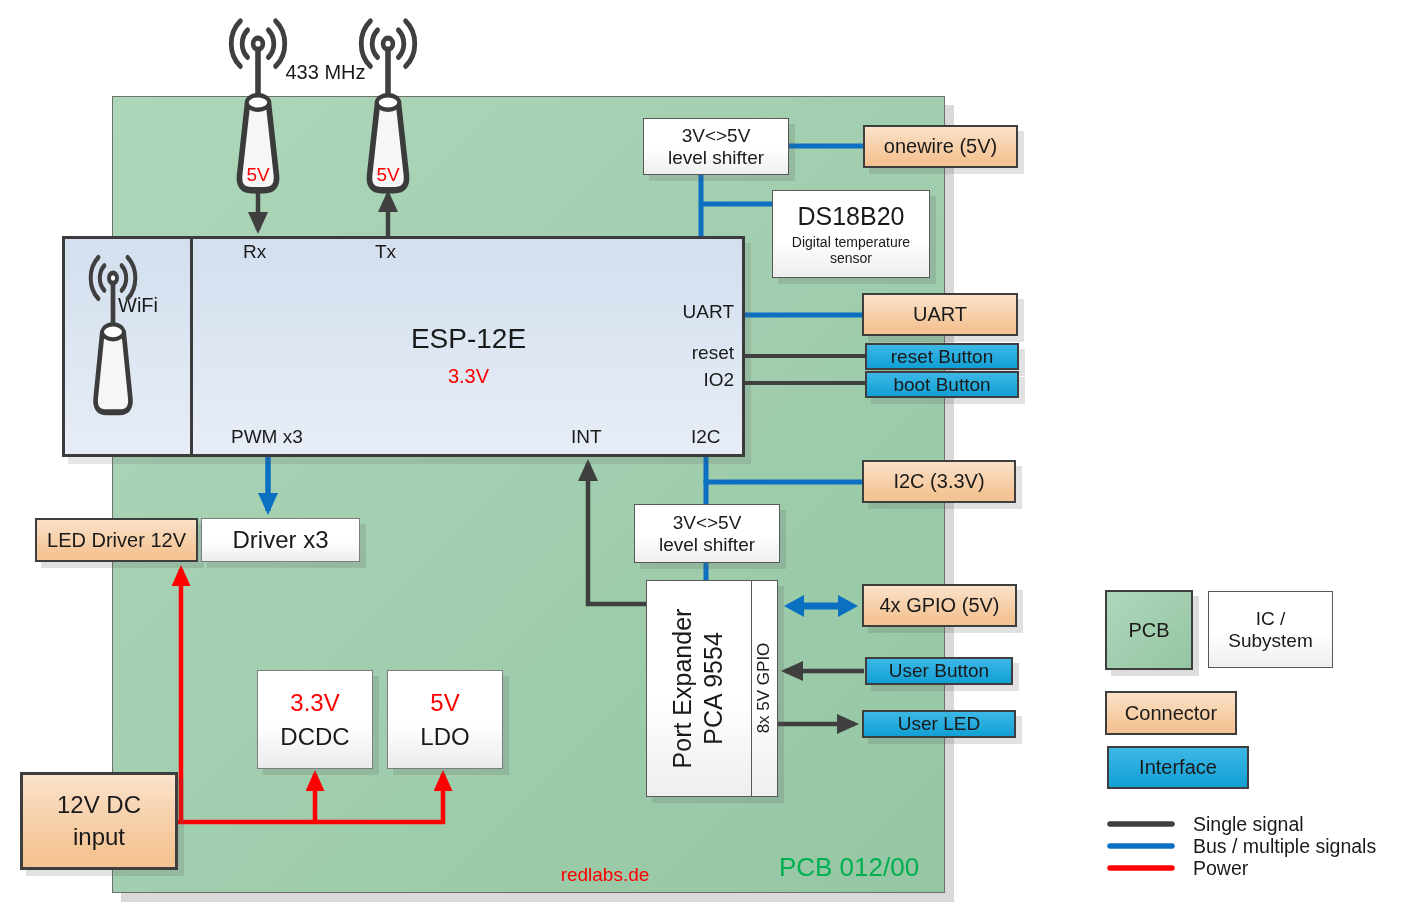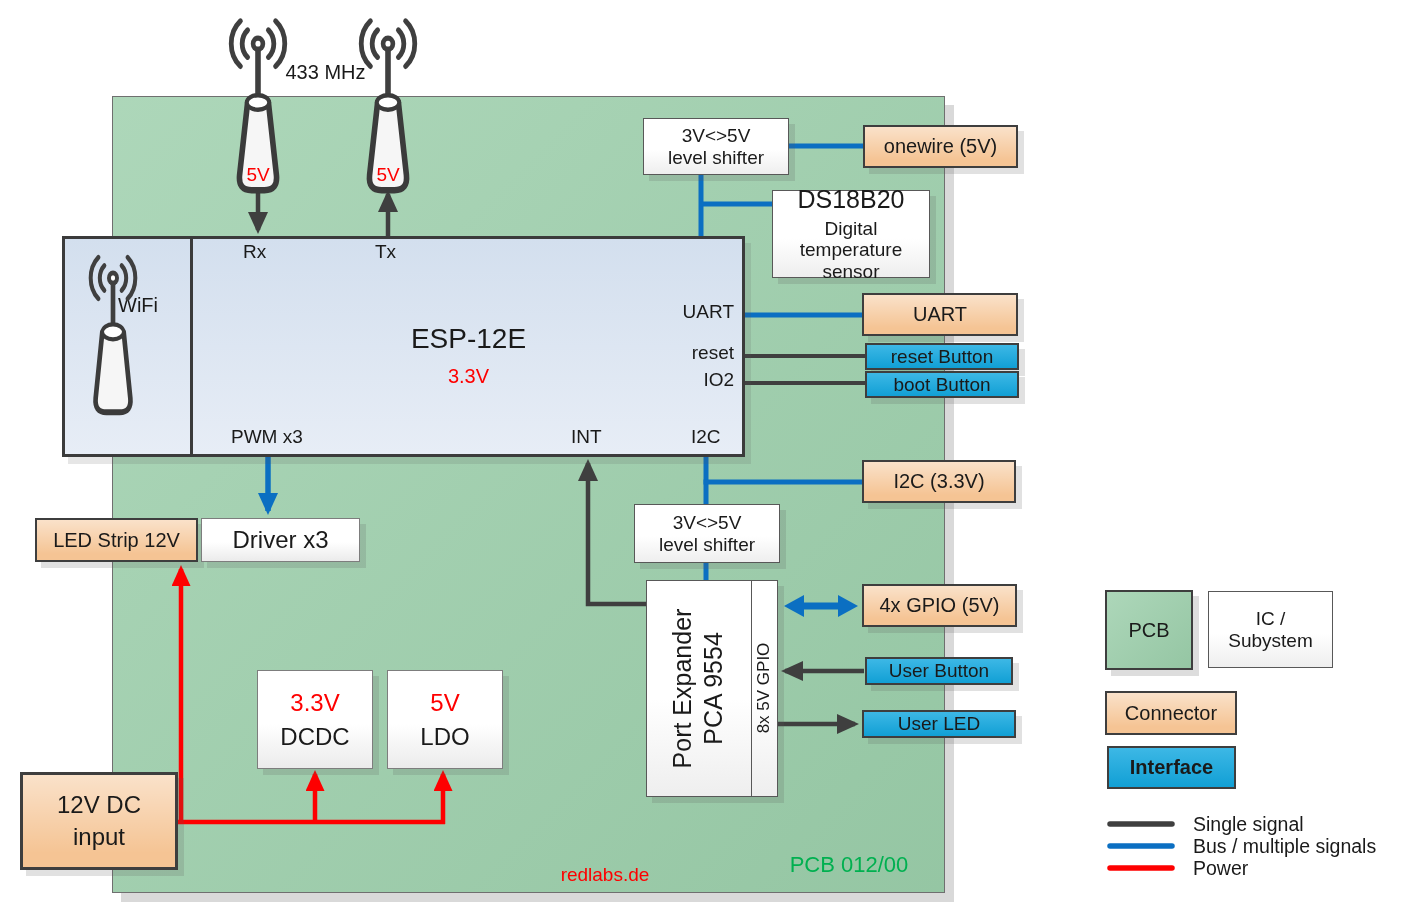--- a/index.html
+++ b/index.html
@@ -45,26 +45,26 @@
   }
   .white-dk{
     background:linear-gradient(#ffffff 55%, #eeeeee);
     border:1.5px solid #585858;
   }
   .esp{
     background:linear-gradient(#d3dfee, #e7edf6);
     border:3px solid #3b3b3b;
     box-shadow:6px 7px 0 rgba(90,90,90,0.15);
   }
-  .f13{font-size:19px;}
+  .f13{font-size:14px;}
   .f19{font-size:19px;}
   .f20{font-size:20px;}
   .f22{font-size:25px;}
   .f24{font-size:24px;}
-  .f27{font-size:22px;}
+  .f27{font-size:26px;}
   .red{color:var(--power);}
   .green{color:var(--green-text);}
   .wires{position:absolute;left:0;top:0;z-index:3;pointer-events:none;}
   .w-dark{stroke:var(--signal);fill:none;}
   .w-blue{stroke:var(--bus);fill:none;}
   .w-red{stroke:var(--power);fill:none;}
   .h-dark{fill:var(--signal);}
   .h-blue{fill:var(--bus);}
   .h-red{fill:var(--power);}
   .lvl{z-index:4;}
@@ -244,21 +244,21 @@
   </div>
 
   <div class="box blue shadow lvl f19" style="left:865px;top:657px;width:148px;height:28px;">
     <span>User Button</span>
   </div>
   <div class="box blue shadow lvl f19" style="left:862px;top:710px;width:154px;height:28px;">
     <span>User LED</span>
   </div>
 
   <div class="box tan shadow lvl f20" style="left:35px;top:518px;width:163px;height:44px;">
-    <span>LED Strip 12V</span>
+    <span>LED Driver 12V</span>
   </div>
   <div class="box white shadow lvl f24" style="left:201px;top:518px;width:159px;height:44px;">
     <span>Driver x3</span>
   </div>
 
   <div class="box white shadow lvl f24" style="left:257px;top:670px;width:116px;height:99px;">
     <span class="red">3.3V</span>
     <span style="margin-top:6px;">DCDC</span>
   </div>
   <div class="box white shadow lvl f24" style="left:387px;top:670px;width:116px;height:99px;">
@@ -277,20 +277,20 @@
   <div class="box white-dk f19" style="left:1208px;top:591px;width:125px;height:77px;">
     <span>IC /</span>
     <span>Subystem</span>
   </div>
   <div class="box pcb f20" style="left:1105px;top:590px;width:88px;height:80px;border:2px solid #3e3e3e;box-shadow:6px 6px 0 rgba(120,120,120,0.25);">
     <span>PCB</span>
   </div>
   <div class="box tan f20" style="left:1105px;top:691px;width:132px;height:44px;">
     <span>Connector</span>
   </div>
-  <div class="box blue f20" style="left:1107px;top:746px;width:129px;height:43px;font-weight:bold;">
+  <div class="box blue f20" style="left:1107px;top:746px;width:142px;height:43px;">
     <span>Interface</span>
   </div>
   <div class="legend-label" style="left:1193px;top:812px;">Single signal</div>
   <div class="legend-label" style="left:1193px;top:834px;">Bus / multiple signals</div>
   <div class="legend-label" style="left:1193px;top:856px;">Power</div>
 
 </div>
 
 </body></html>

